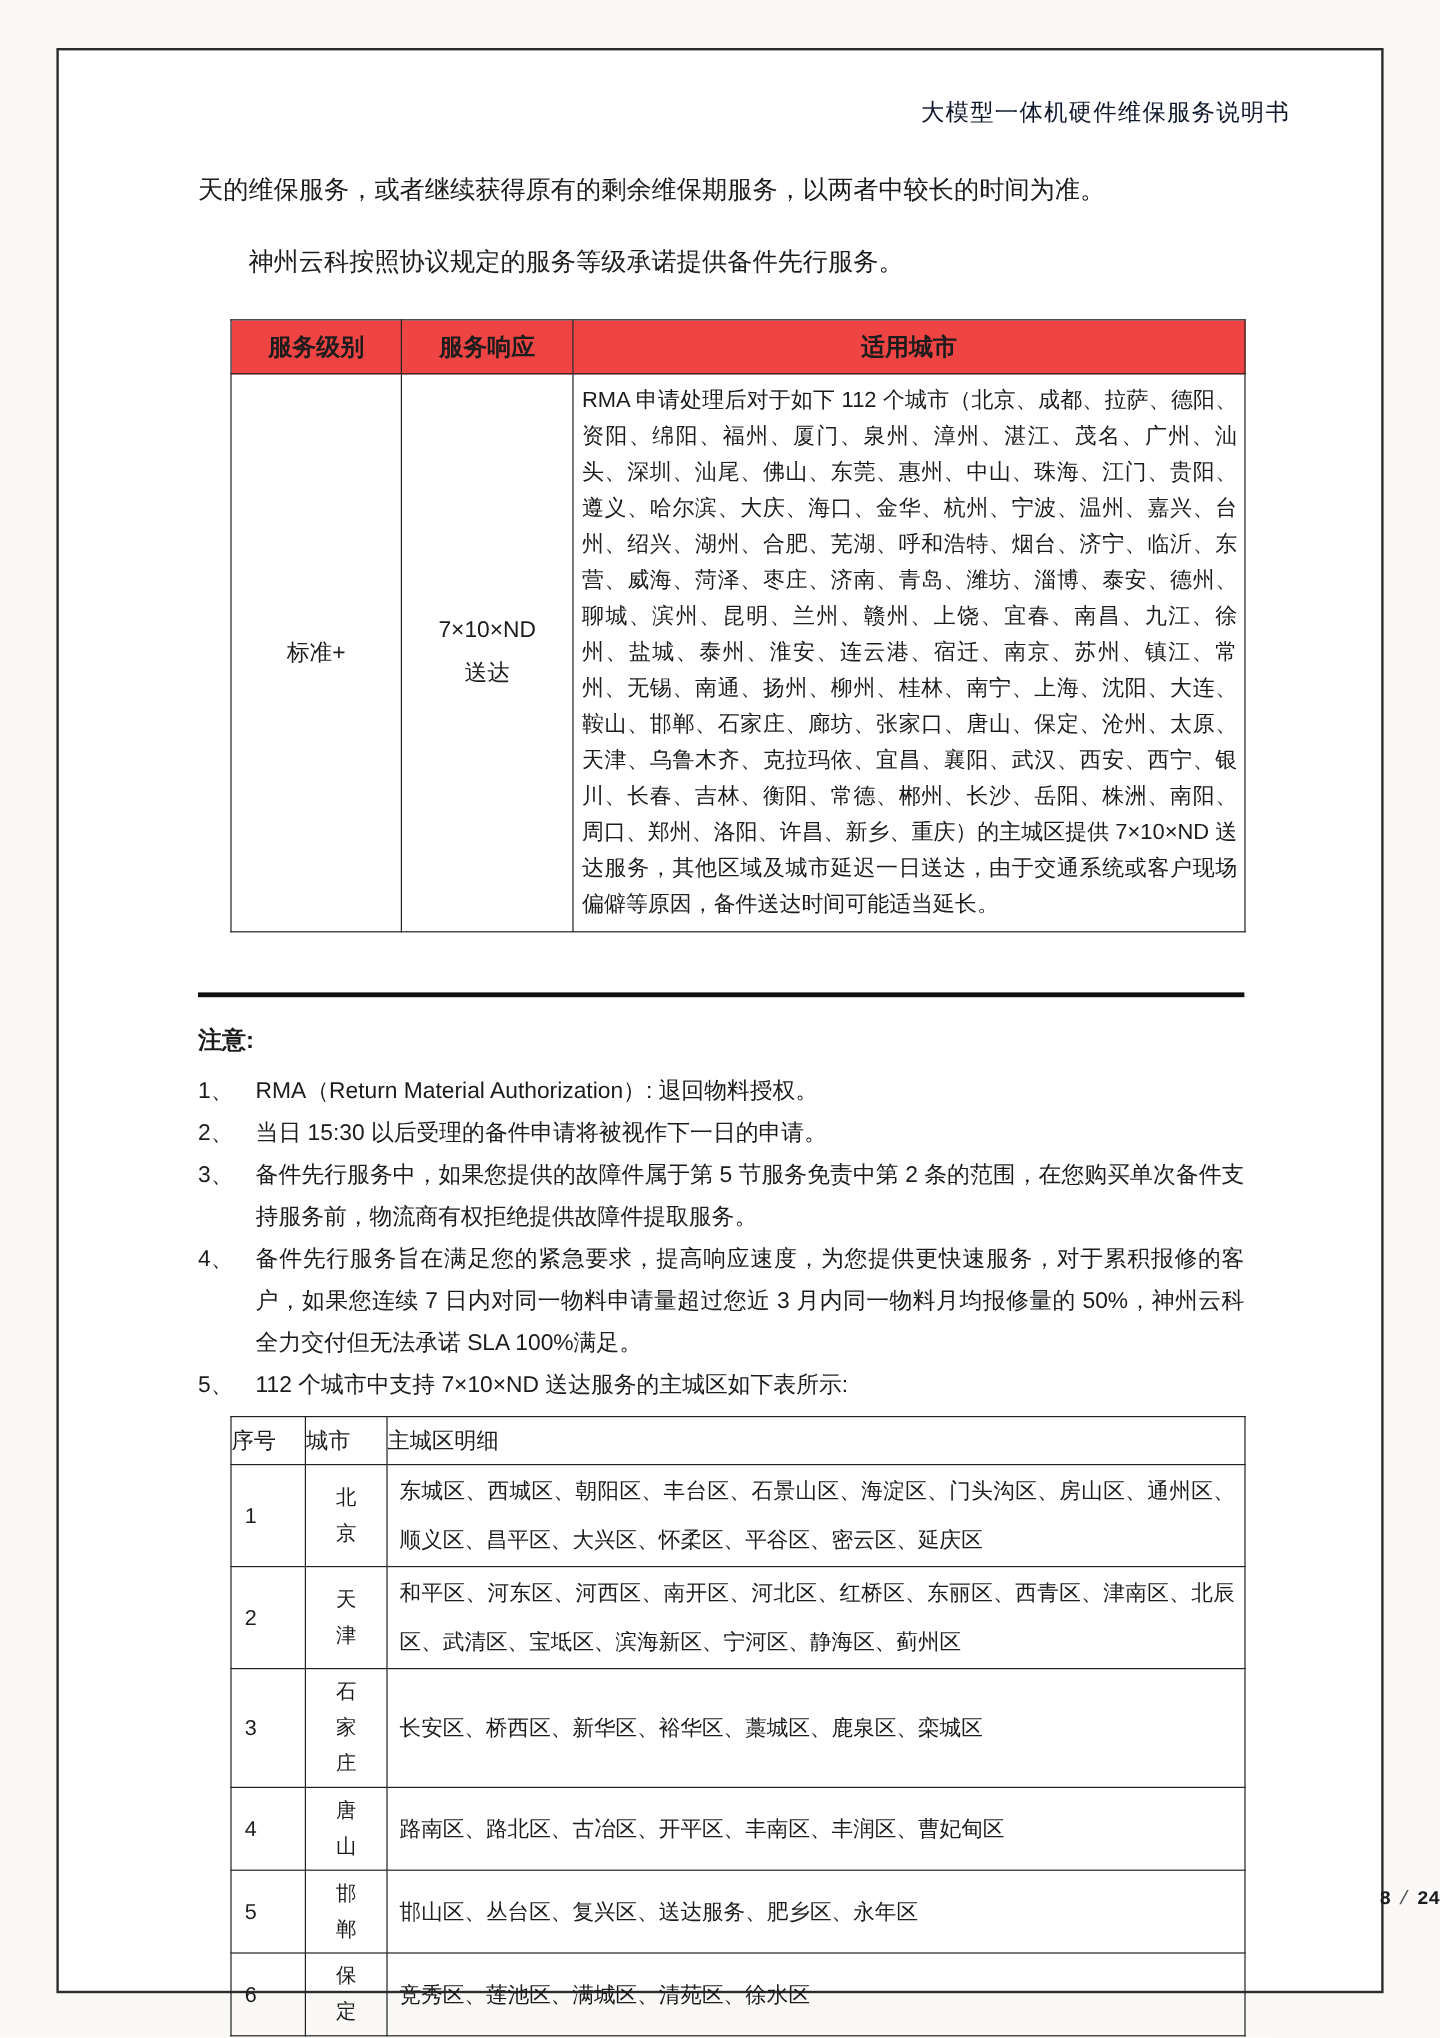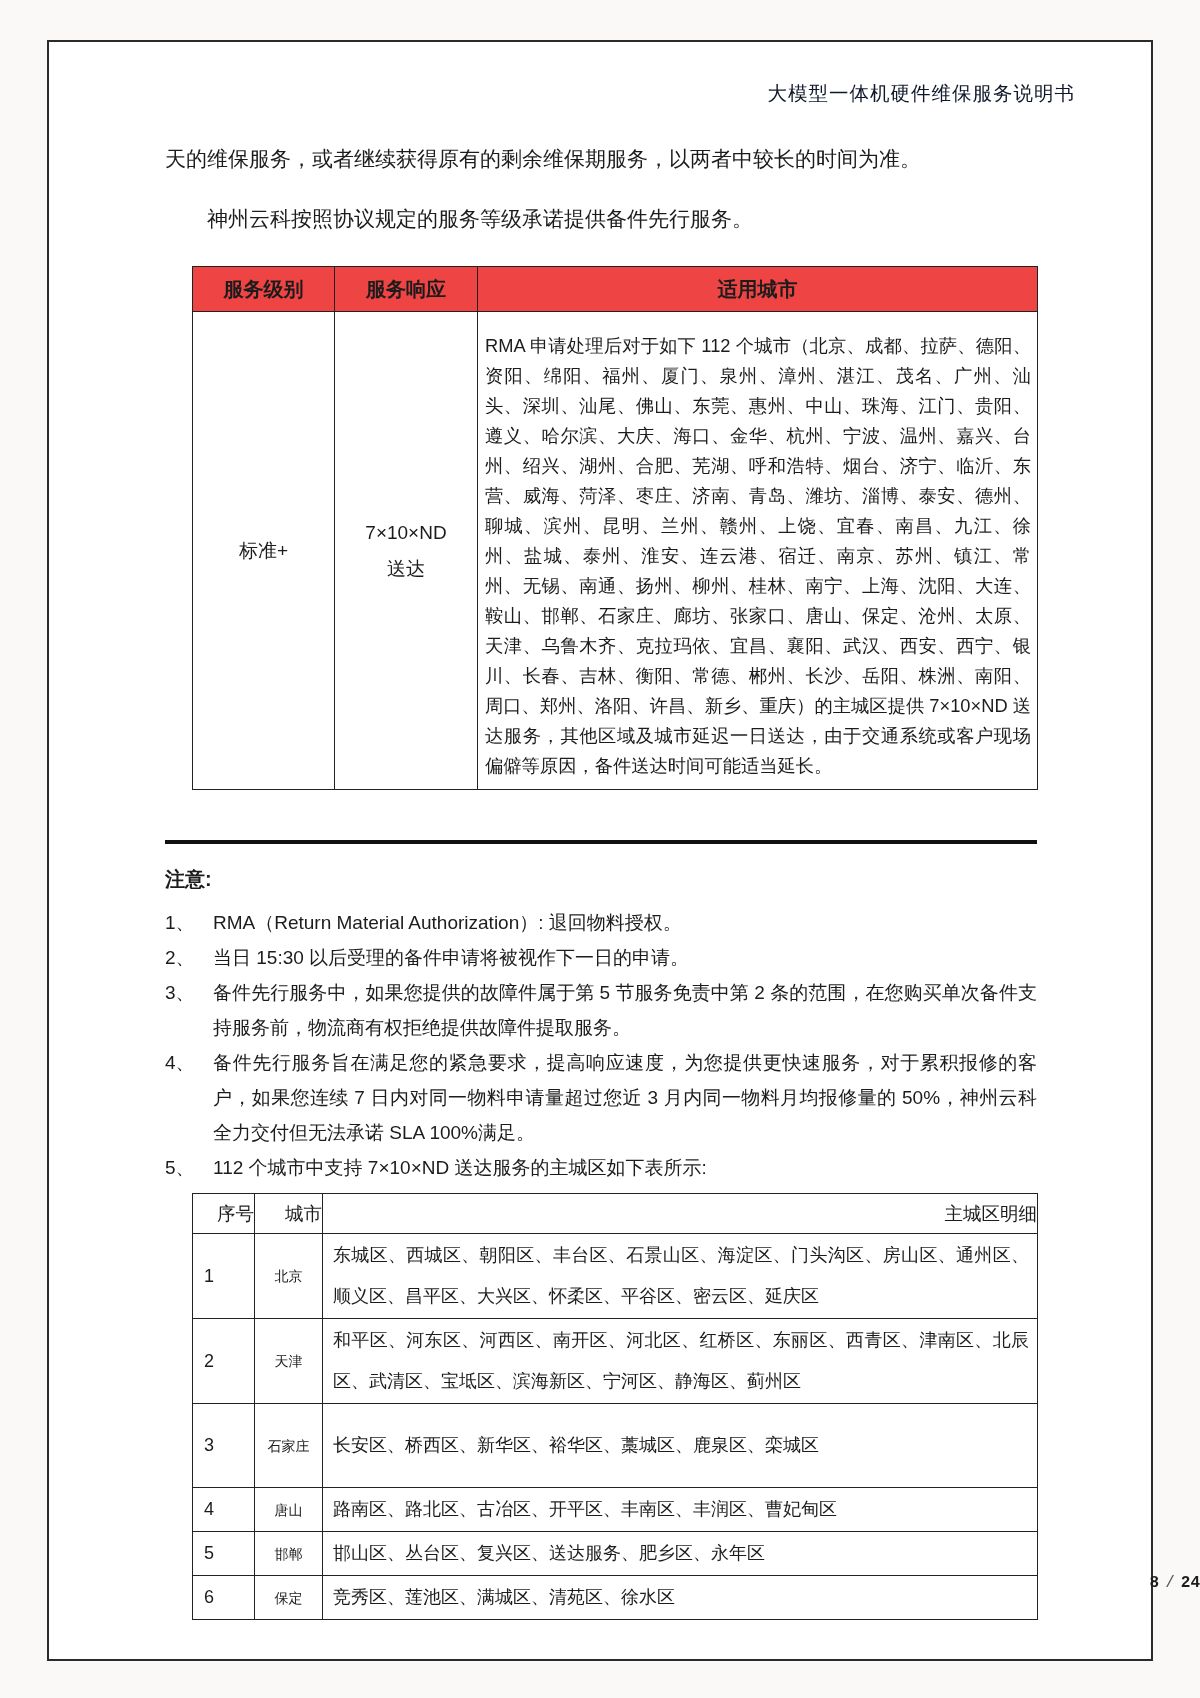--- a/index.html
+++ b/index.html
@@ -75,21 +75,21 @@
   }
   .service-resp-cell {
     text-align: center;
     vertical-align: middle;
     font-size: 19px;
     line-height: 36px;
   }
   .cities-cell {
     font-size: 18.3px;
     line-height: 30px;
-    padding: 19px 6px 8px 7px;
+    padding: 6px 6px 8px 7px;
     text-align: justify;
     text-justify: inter-character;
     vertical-align: top;
   }
   .thick-rule {
     margin-top: 50px;
     height: 4px;
     background: #111111;
     width: 100%;
   }
@@ -118,36 +118,36 @@
     margin-left: 27px;
     width: 845px;
   }
   .district-table th, .district-table td {
     border: 1.5px solid #222222;
     font-weight: normal;
   }
   .district-table th {
     height: 40px;
     font-size: 18.5px;
-    text-align: right;
+    text-align: left;
     vertical-align: middle;
   }
   .dcol-no   { width: 62px; }
   .dcol-city { width: 68px; }
   .dcol-det  { width: 715px; }
   .dcell-no {
     font-size: 18px;
     padding-left: 11px;
     vertical-align: middle;
   }
   .dcell-city {
-    font-size: 14px;
-    text-align: center;
-    vertical-align: middle;
-    padding: 4px 6px;
+    font-size: 17px;
+    text-align: center;
+    vertical-align: middle;
+    padding: 4px 21px;
     line-height: 30px;
   }
   .dcell-det {
     font-size: 18px;
     line-height: 41px;
     padding: 1px 8px 1px 10px;
     vertical-align: middle;
     text-align: justify;
     text-justify: inter-character;
   }

